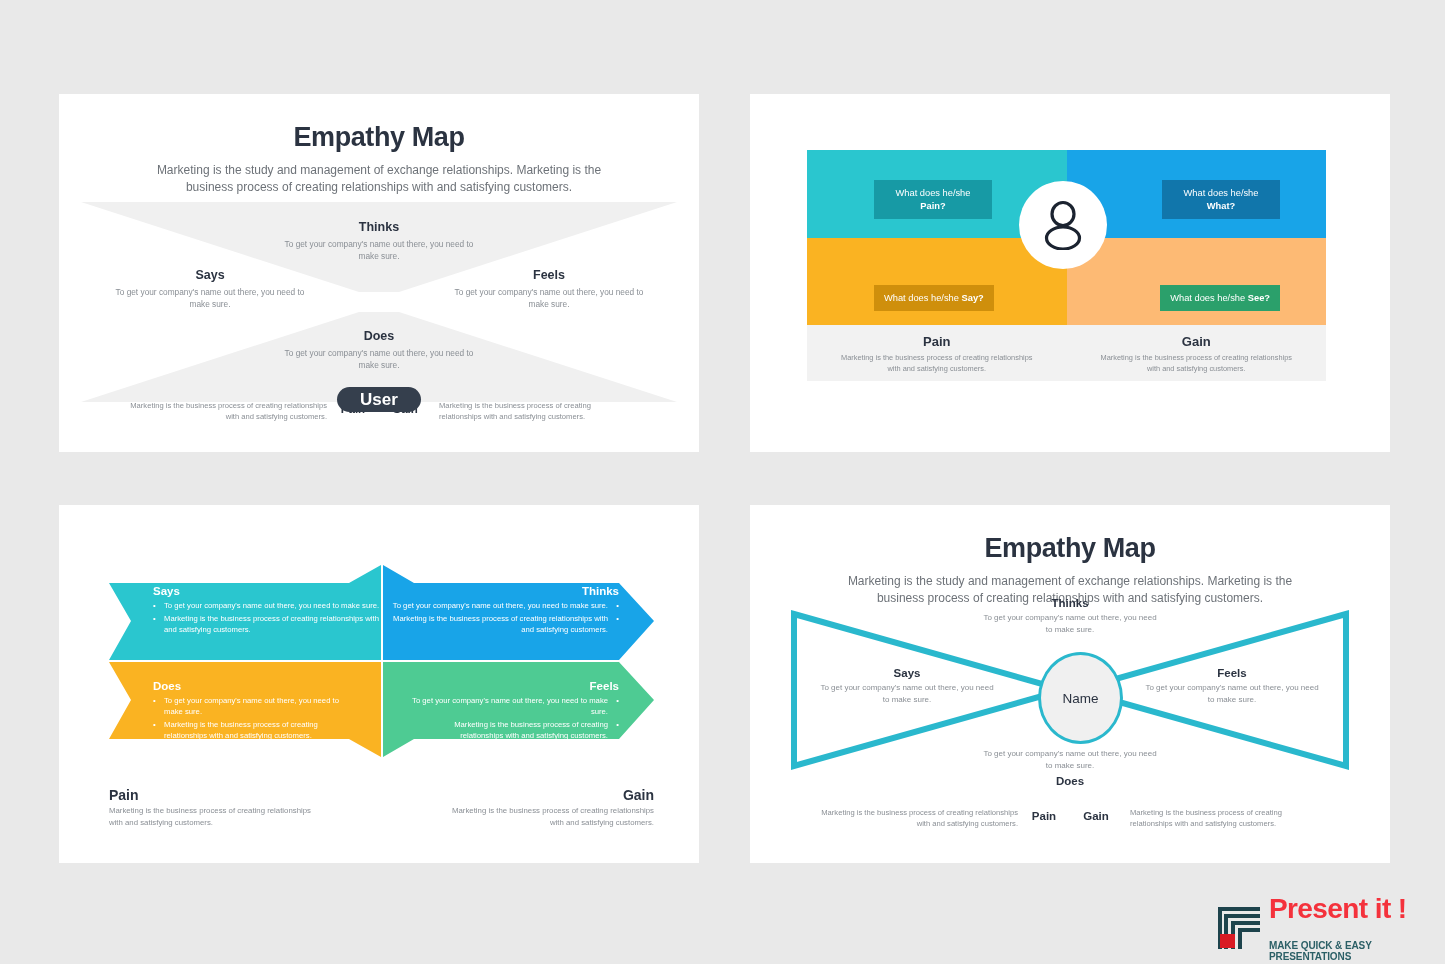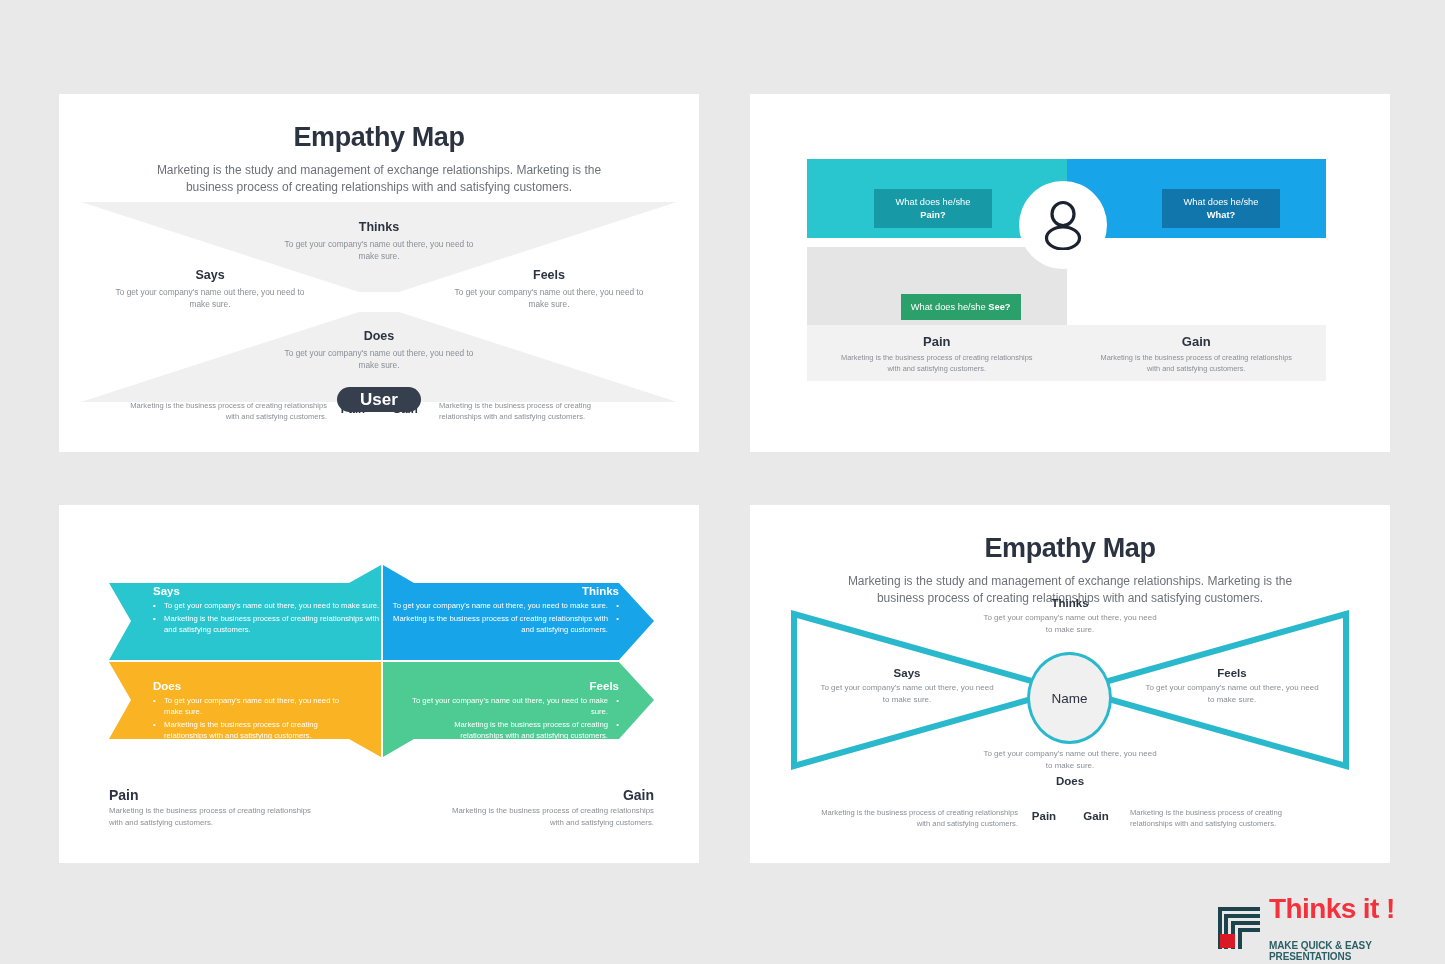--- a/index.html
+++ b/index.html
@@ -75,21 +75,21 @@
   }
   .s1-foot-txt { font-size: 7.6px; color: #8a8f95; line-height: 1.45; width: 200px; }
   .s1-foot-txt.r { text-align: right; }
   .s1-foot-txt.l { text-align: left; padding-left: 8px; }
   .s1-foot-lbl { font-size: 11.5px; font-weight: 700; color: #2b3341; width: 52px; text-align: center; padding-top: 3px; }
 
   
   .s2-wrap { position: absolute; left: 57px; top: 56px; width: 519px; height: 231px; }
   .s2-grid { position: absolute; left: 0; top: 0; width: 519px; height: 175px; display: grid;
              grid-template-columns: 1fr 1fr; grid-template-rows: 1fr 1fr; }
-  .s2-q { position: relative; margin-top: 9px; }
+  .s2-q { position: relative; }
   .s2-tag {
     position: absolute;
     color: #ffffff;
     font-size: 9.3px;
     line-height: 1.35;
     padding: 7px 10px;
     text-align: center;
     min-width: 118px;
   }
   .s2-tag b { font-weight: 700; }
@@ -143,21 +143,21 @@
   .s4-diagram svg { position: absolute; left: 0; top: 0; }
   .s4-label { position: absolute; text-align: center; width: 180px; }
   .s4-label .hd { font-size: 11.5px; font-weight: 700; color: #2b3341; margin-bottom: 3px; }
   .s4-label .bd { font-size: 8px; color: #8a8f95; line-height: 1.45; }
   .s4-thinks { left: 190px; top: -13px; }
   .s4-does   { left: 190px; top: 138px; }
   .s4-says   { left: 27px;  top: 57px; }
   .s4-feels  { left: 352px; top: 57px; }
 
   .s4-circle {
-    position: absolute; left: 237px; top: 42px;
+    position: absolute; left: 248px; top: 42px;
     width: 85px; height: 92px; border-radius: 50%;
     background: #f0f0f0; border: 3px solid #2ab8cd;
     display: flex; align-items: center; justify-content: center;
     font-size: 13.5px; color: #2b3341; z-index: 5;
   }
 
   .s4-footer { position: absolute; left: 0; top: 302px; width: 640px;
                display: flex; align-items: flex-start; justify-content: center; }
   .s4-foot-txt { font-size: 7.6px; color: #8a8f95; line-height: 1.45; width: 200px; }
   .s4-foot-txt.r { text-align: right; }
@@ -224,21 +224,27 @@
             <span>What does he/she</span><br>
             <b>Pain?</b>
           </div>
         </div>
         <div class="s2-q" style="background:#18a4e8">
           <div class="s2-tag tr" style="background:#1176ab">
             <span>What does he/she</span><br>
             <b>What?</b>
           </div>
         </div>
-        <div class="s2-q" style="background:#e5e5e5">
+        <div class="s2-q" style="background:#fab322">
+          <div class="s2-tag bl" style="background:#cf8f0c">
+            <span>What does he/she</span>
+            <b>Say?</b>
+          </div>
+        </div>
+        <div class="s2-q" style="background:#fdba74">
           <div class="s2-tag br" style="background:#2ba06b">
             <span>What does he/she</span>
             <b>See?</b>
           </div>
         </div>
       </div>
 
       <div class="s2-avatar">
         <svg width="46" height="50" viewBox="0 0 46 50">
           <ellipse cx="23" cy="14" rx="11" ry="11.5" fill="none" stroke="#1b2330" stroke-width="3.2"></ellipse>
@@ -361,18 +367,18 @@
     <div class="logo-mark">
       <svg width="44" height="44" viewBox="0 0 44 44">
         <path d="M0,0 H42 V4 H4 V42 H0 Z" fill="#1d434c"></path>
         <path d="M6,7 H42 V11 H10 V42 H6 Z" fill="#1d434c"></path>
         <path d="M13,14 H42 V18 H17 V42 H13 Z" fill="#1d434c"></path>
         <path d="M20,21 H42 V25 H24 V42 H20 Z" fill="#1d434c"></path>
         <rect x="2" y="27" width="15" height="14" fill="#d91a24"></rect>
       </svg>
     </div>
     <div class="logo-text">
-      <div class="logo-main">Thinks it !</div>
+      <div class="logo-main">Present it !</div>
       <div class="logo-sub">MAKE QUICK &amp; EASY PRESENTATIONS</div>
     </div>
   </div>
 
 </div>
 
 </body></html>

